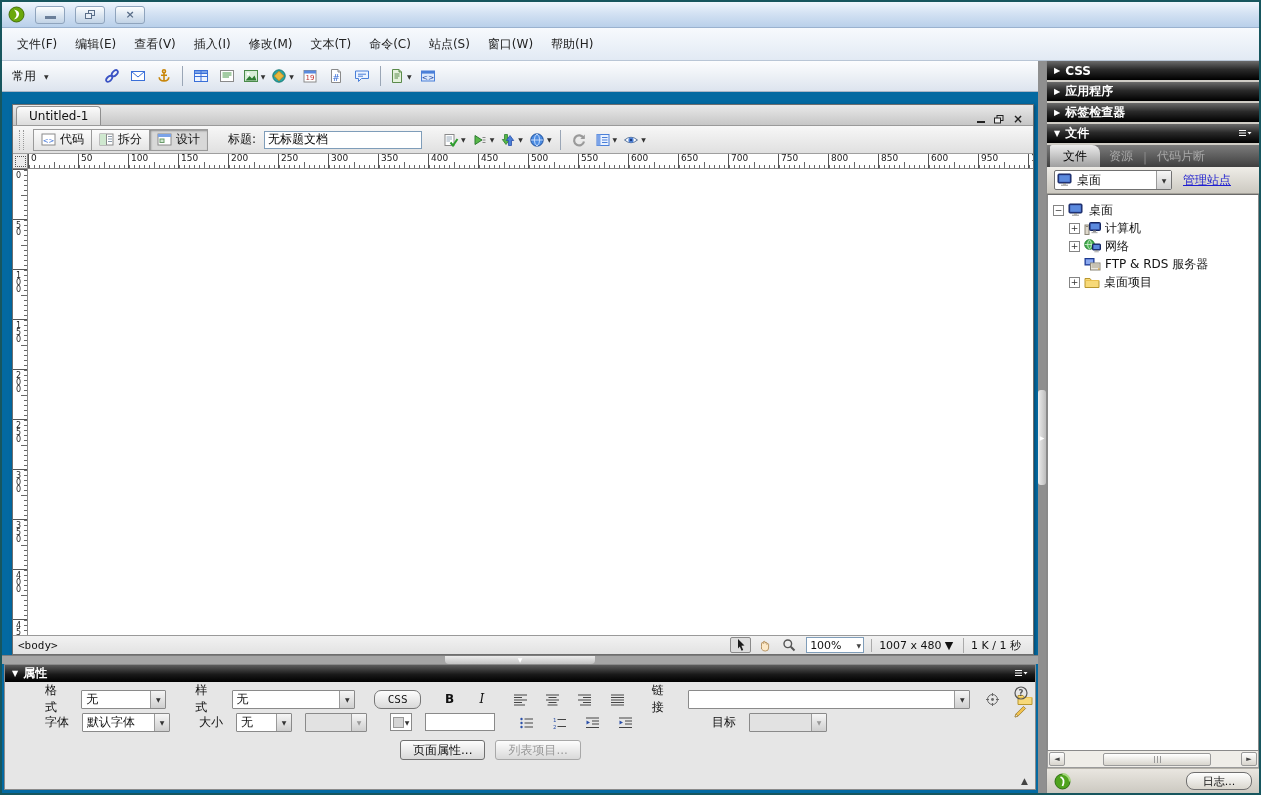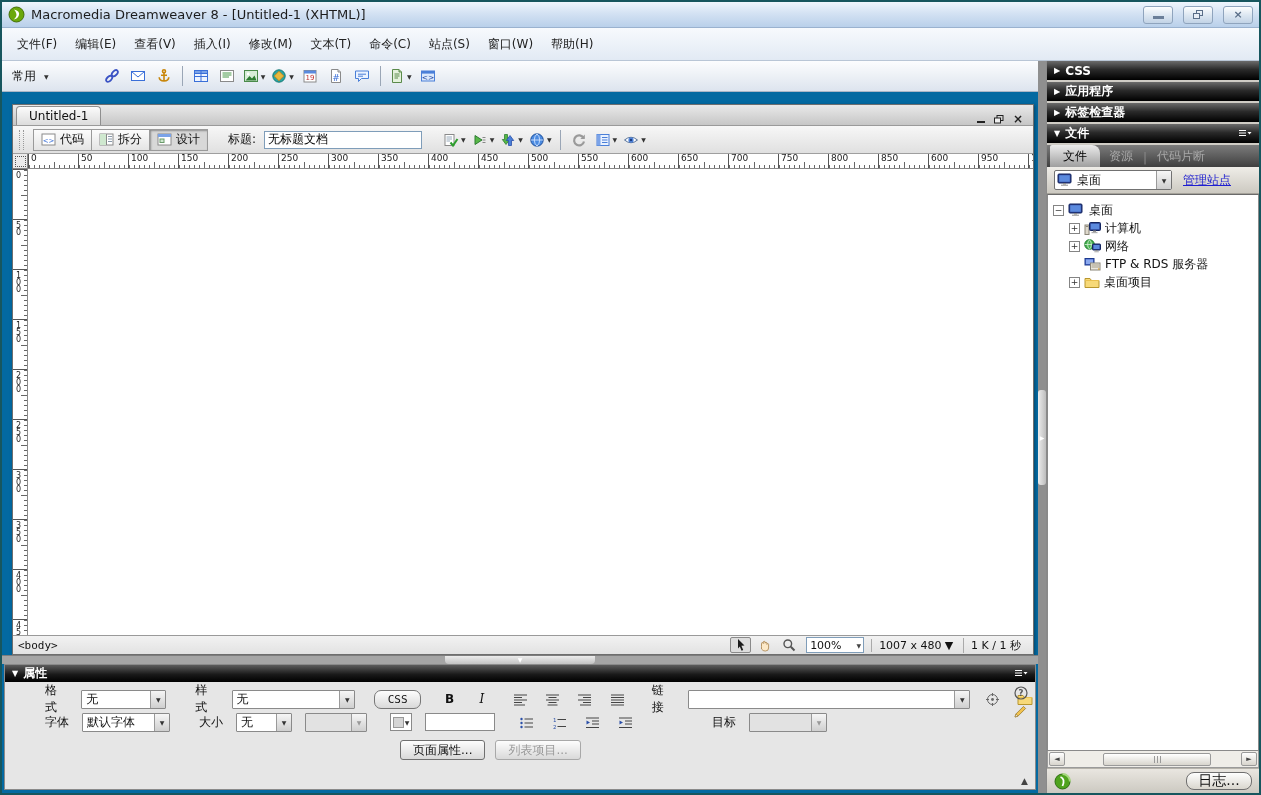--- a/index.html
+++ b/index.html
@@ -128,35 +128,34 @@
   .trow.child{padding-left:16px;}
   .expander{width:11px;height:11px;flex:0 0 11px;border:1px solid #848484;background:#fff;font-size:9px;line-height:9px;text-align:center;color:#333;}
   .noexp{width:11px;flex:0 0 11px;}
   .tlabel{white-space:nowrap;}
   .hscroll{height:17px;display:flex;align-items:center;background:#efede8;border:1px solid #9a9a9a;border-top:none;padding:0 1px;flex:0 0 auto;}
   .scr-btn{width:16px;height:14px;background:linear-gradient(#fff,#d8d5cd);border:1px solid #9a9a9a;font-size:7px;display:flex;align-items:center;justify-content:center;color:#444;border-radius:2px;}
   .scr-btn.right{margin-left:auto;}
   .scr-thumb{width:108px;height:13px;margin-left:38px;background:linear-gradient(#fff,#d8d5cd);border:1px solid #9a9a9a;border-radius:2px;display:flex;align-items:center;justify-content:center;gap:2px;}
   .scr-thumb i{display:block;width:1px;height:7px;background:#9a9a9a;}
   .dockstatus{height:25px;display:flex;align-items:center;padding:0 7px;background:linear-gradient(#e9e6e0,#ccc9c1);border-top:1px solid #b5b2aa;flex:0 0 auto;}
-  .logbtn{margin-left:auto;width:66px;height:18px;border:1px solid #6f6f6f;border-radius:8px;background:linear-gradient(#fefefe,#d9d6ce);display:flex;align-items:center;justify-content:center;font-size:14px;}
+  .logbtn{margin-left:auto;width:66px;height:18px;border:1px solid #6f6f6f;border-radius:8px;background:linear-gradient(#fefefe,#d9d6ce);display:flex;align-items:center;justify-content:center;font-size:11px;}
 </style>
 </head>
 <body>
 
 <div class="app">
 
   <div class="titlebar">
     <span style="display: inline-flex; align-items: center;">
         <svg width="17" height="17" viewBox="0 0 17 17">
           <circle cx="8.5" cy="8.5" r="7.5" fill="#6aa80c" stroke="#44700a"></circle>
           <path d="M6 3.5 Q12.5 5 10.8 9.5 Q9.6 12.8 5.5 13.5 Q9 10.8 8.4 8 Q7.8 5.2 6 3.5 Z" fill="#fff"></path>
         </svg>
       </span>
-    <span class="title">Macromedia Dreamweaver 8 - [Untitled-1 (XHTML)]</span>
     <span class="win-btn">
         <span class="min-glyph"></span>
       </span>
     <span class="win-btn">
         <span style="display: inline-flex; align-items: center;">
           <svg width="11" height="10" viewBox="0 0 11 10">
             <rect x="3.5" y="0.5" width="6" height="5" fill="none" stroke="#5a6e88"></rect>
             <rect x="0.5" y="3.5" width="6" height="5" fill="#e8eef6" stroke="#5a6e88"></rect>
           </svg>
         </span>

